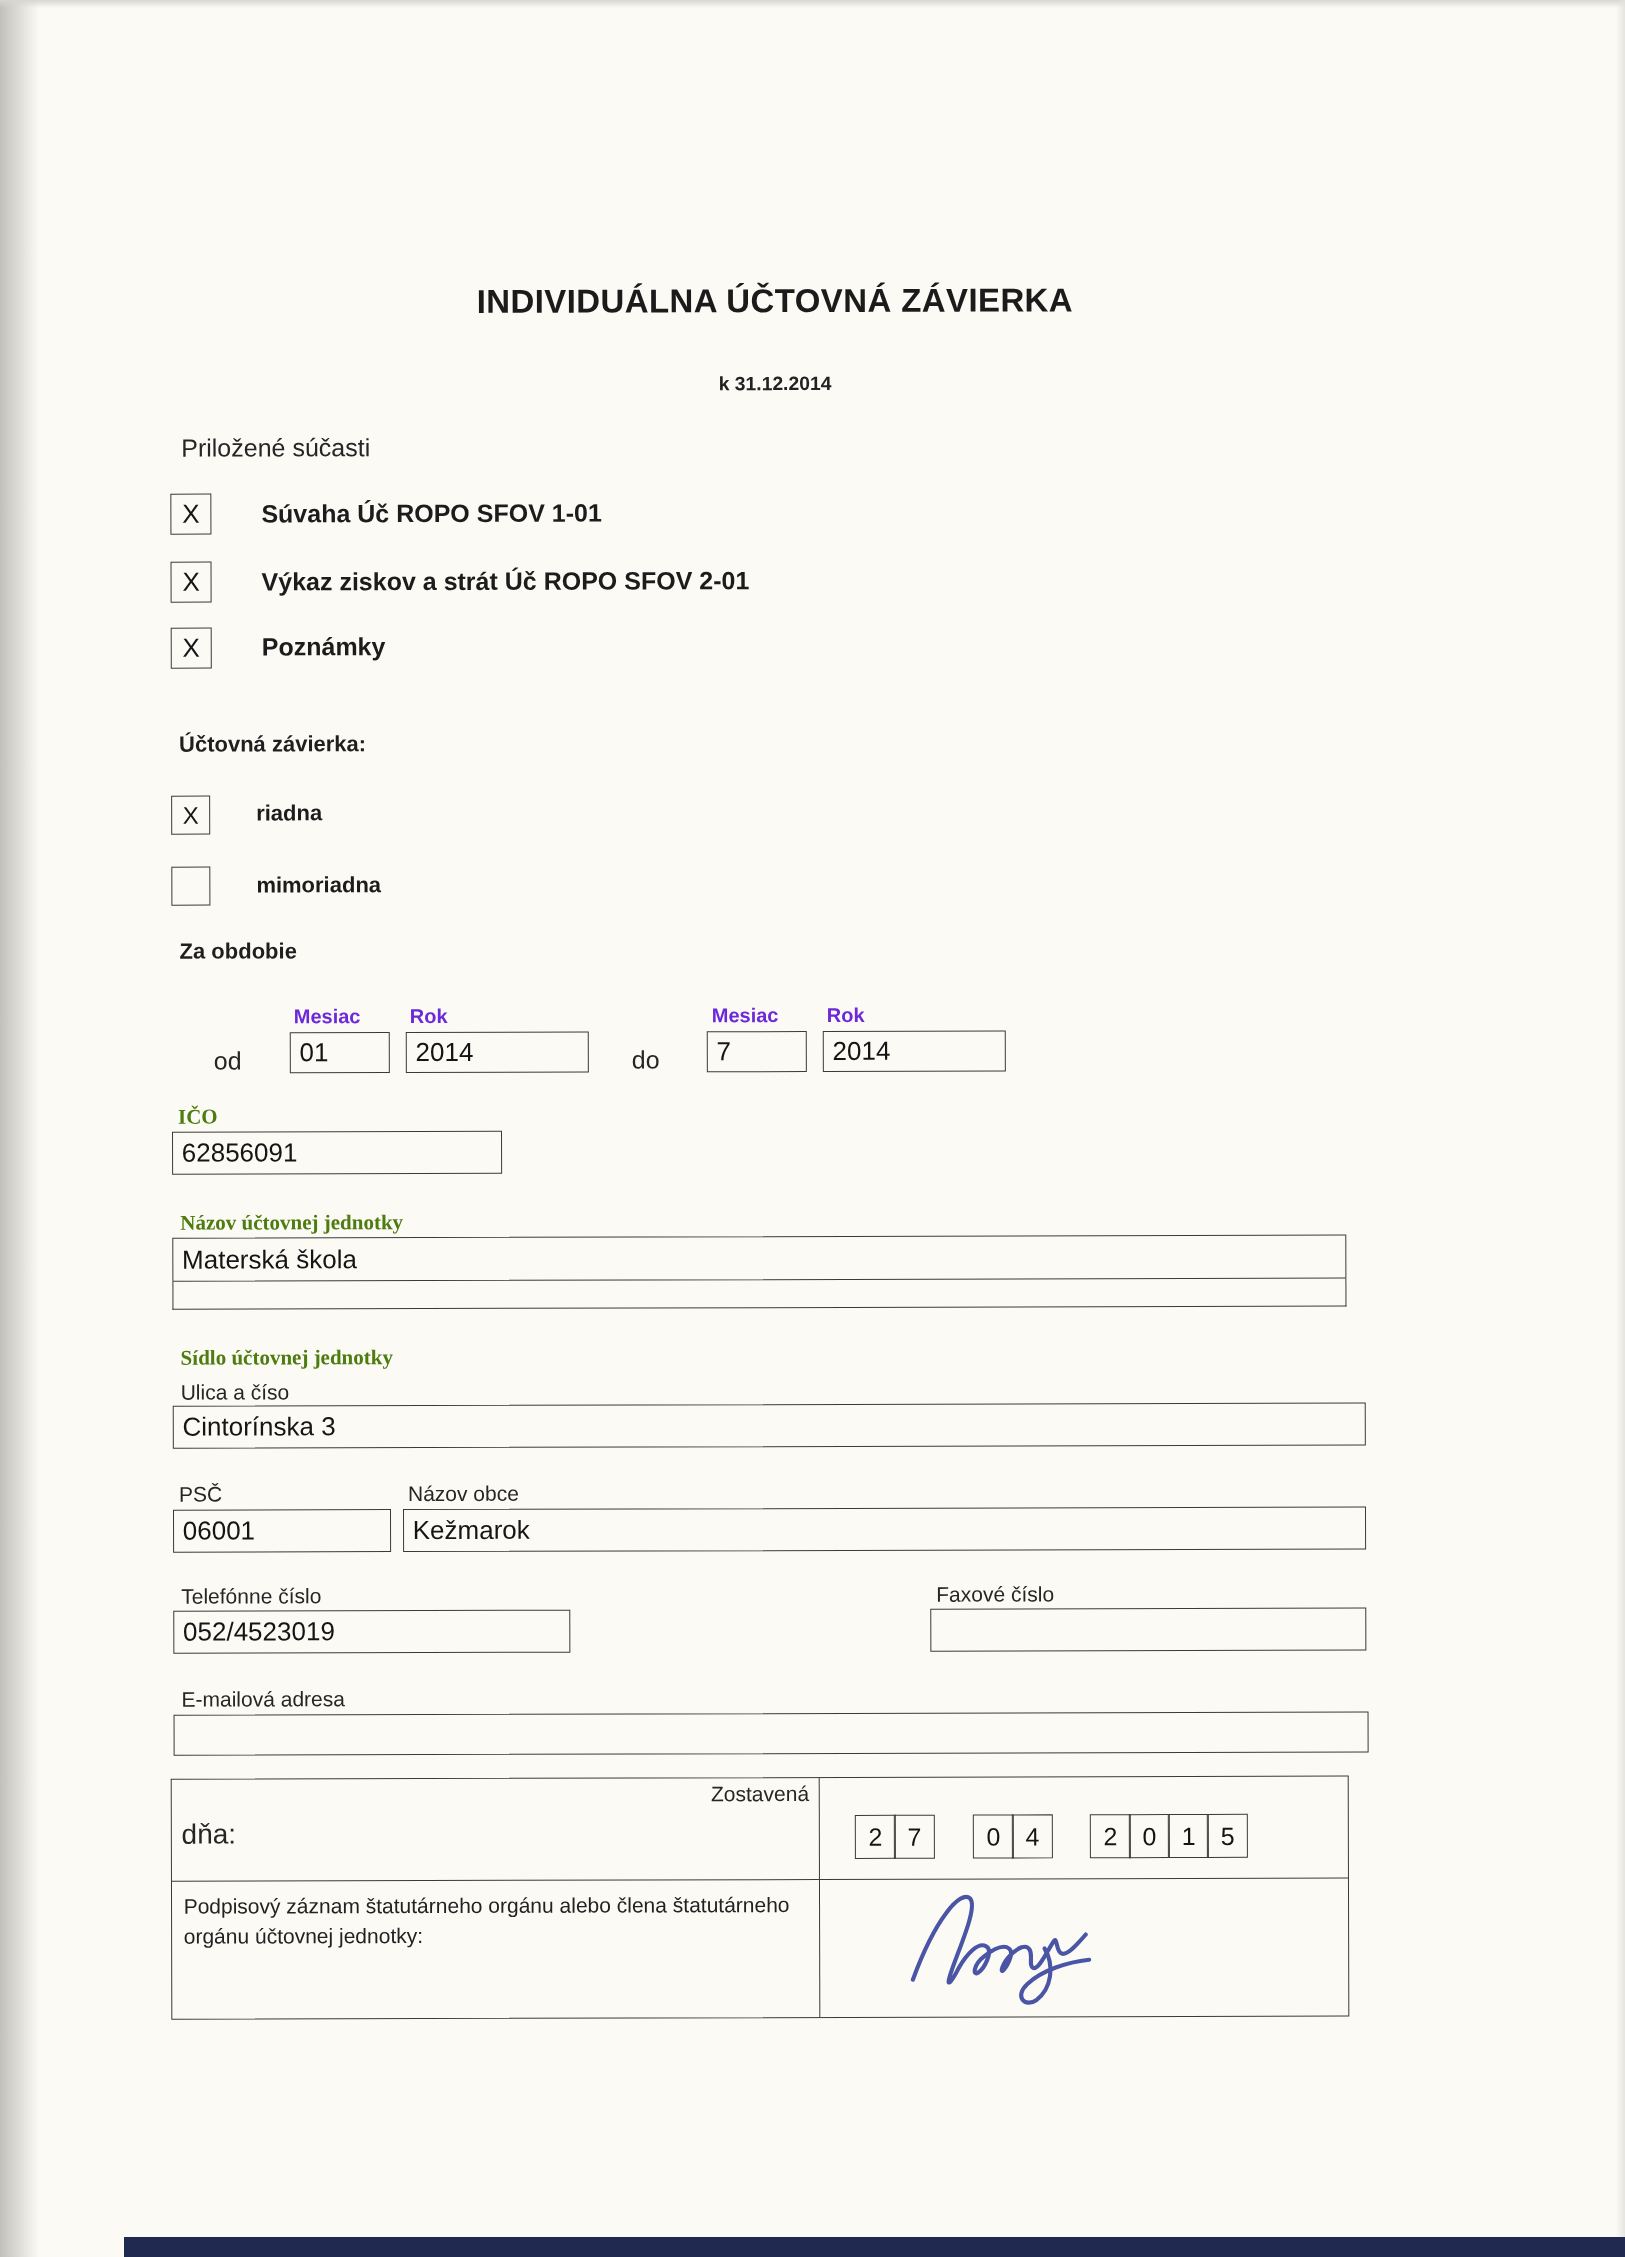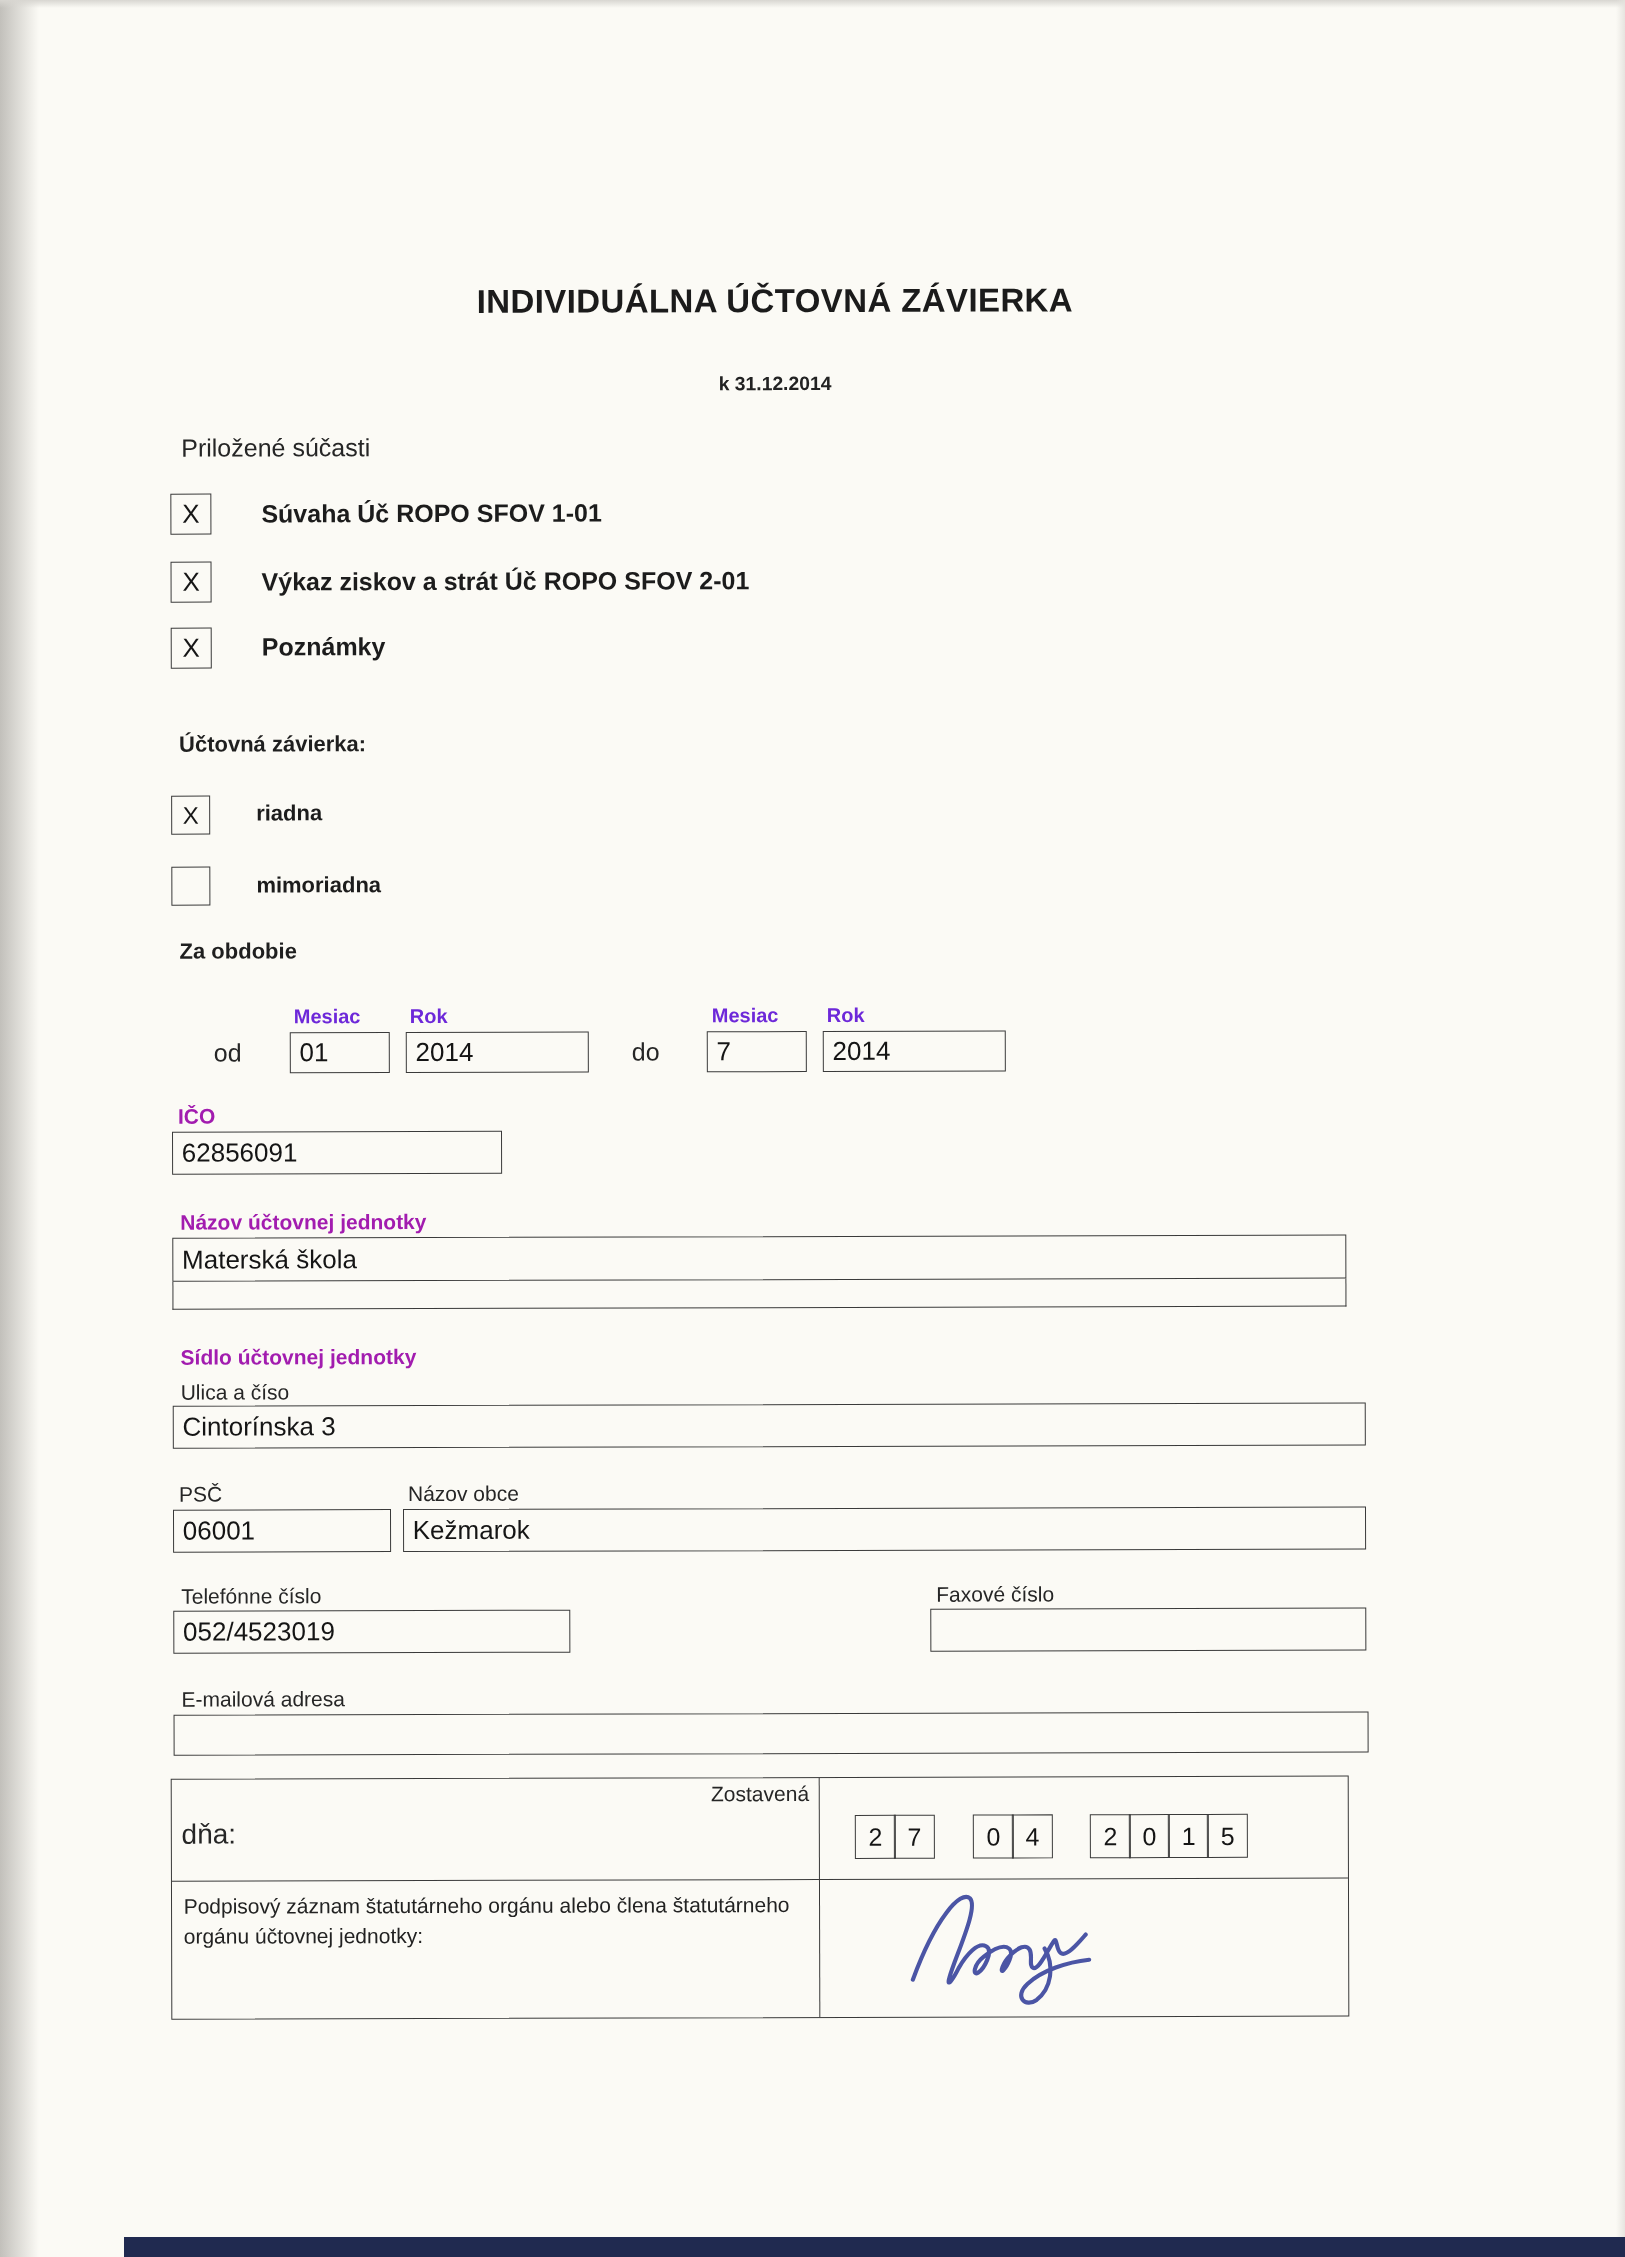--- a/index.html
+++ b/index.html
@@ -11,30 +11,30 @@
     background:linear-gradient(180deg,#d8d6d1,rgba(251,250,245,0));pointer-events:none;z-index:5;}
   .scan-right{position:absolute;right:0;top:0;width:9.7px;height:100%;
     background:linear-gradient(270deg,#e4e2dd,rgba(251,250,245,0));pointer-events:none;z-index:5;}
   .content{position:absolute;inset:0;transform:rotate(-0.15deg);transform-origin:50% 50%;color:#1e1e1e;}
   .abs{position:absolute;}
   .title{left:106px;top:282px;width:1342px;text-align:center;font-size:33px;font-weight:bold;color:#1b1b1b;letter-spacing:0.4px;}
   .subtitle{left:106px;top:373px;width:1342px;text-align:center;font-size:19.3px;font-weight:bold;color:#222;}
   .h-reg{font-size:25px;color:#262626;}
   .h-bold{font-size:22px;font-weight:bold;color:#1f1f1f;}
   .lbl{font-size:21px;color:#262626;}
-  .lbl-b{font-size:21px;font-weight:bold;color:#a21caf;}
+  .lbl-b{font-size:21px;font-weight:bold;color:#4d7c0f;font-family:Liberation Serif, serif;}
   .lbl-sm-b{font-size:20px;font-weight:bold;color:#6d28d9;}
   .checkbox{width:39px;height:39px;border:1.9px solid #3a3a3a;display:flex;align-items:center;justify-content:center;
     font-size:26px;color:#161616;background:transparent;}
   .checkbox.sm{width:37px;height:37px;font-size:24px;}
   .cb-label{font-size:25px;font-weight:bold;color:#1c1c1c;}
   .cb-label.sm{font-size:22px;}
   .fieldbox{border:1.9px solid #3a3a3a;height:41px;display:flex;align-items:center;padding:0 8.7px;
     font-size:26px;color:#151515;background:transparent;}
-  .plain{font-size:25px;color:#262626;}
+  .plain{font-size:25px;color:#262626;margin-top:8px;}
   .fieldrow{border:1.9px solid #3a3a3a;display:flex;align-items:center;padding:0 8.7px;font-size:26px;color:#151515;}
   .fieldrow2{border:1.9px solid #3a3a3a;border-top:none;}
   
   .ftable{border:1.9px solid #3a3a3a;display:grid;grid-template-columns:647px 1fr;grid-template-rows:102px 1fr;}
   .fcell{position:relative;}
   .fcell.bl{border-left:1.9px solid #3a3a3a;}
   .fcell.bb{border-bottom:1.9px solid #3a3a3a;}
   .zostavena{position:absolute;right:9.7px;top:3.9px;font-size:21px;color:#262626;}
   .dna{position:absolute;left:9.7px;top:39px;font-size:28px;color:#262626;}
   .dgroup{position:absolute;display:flex;top:37px;}

